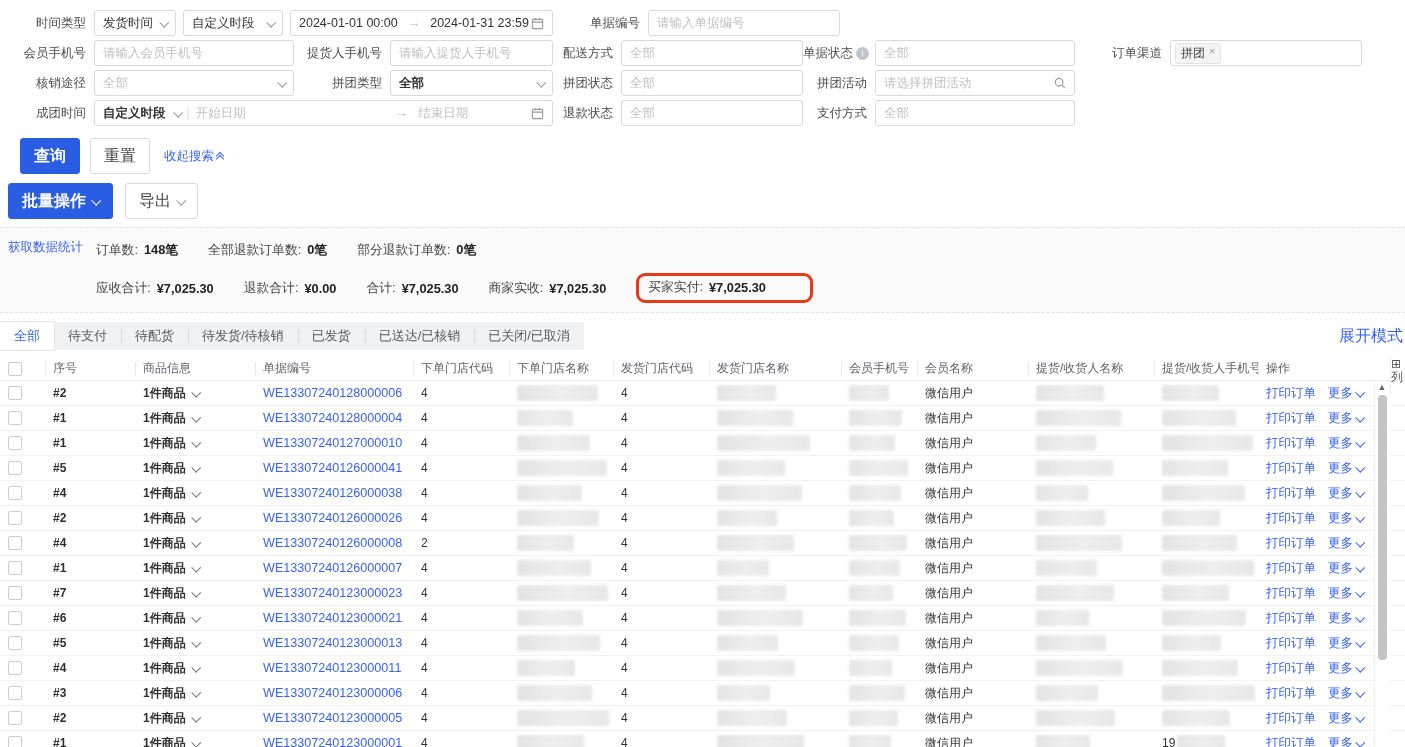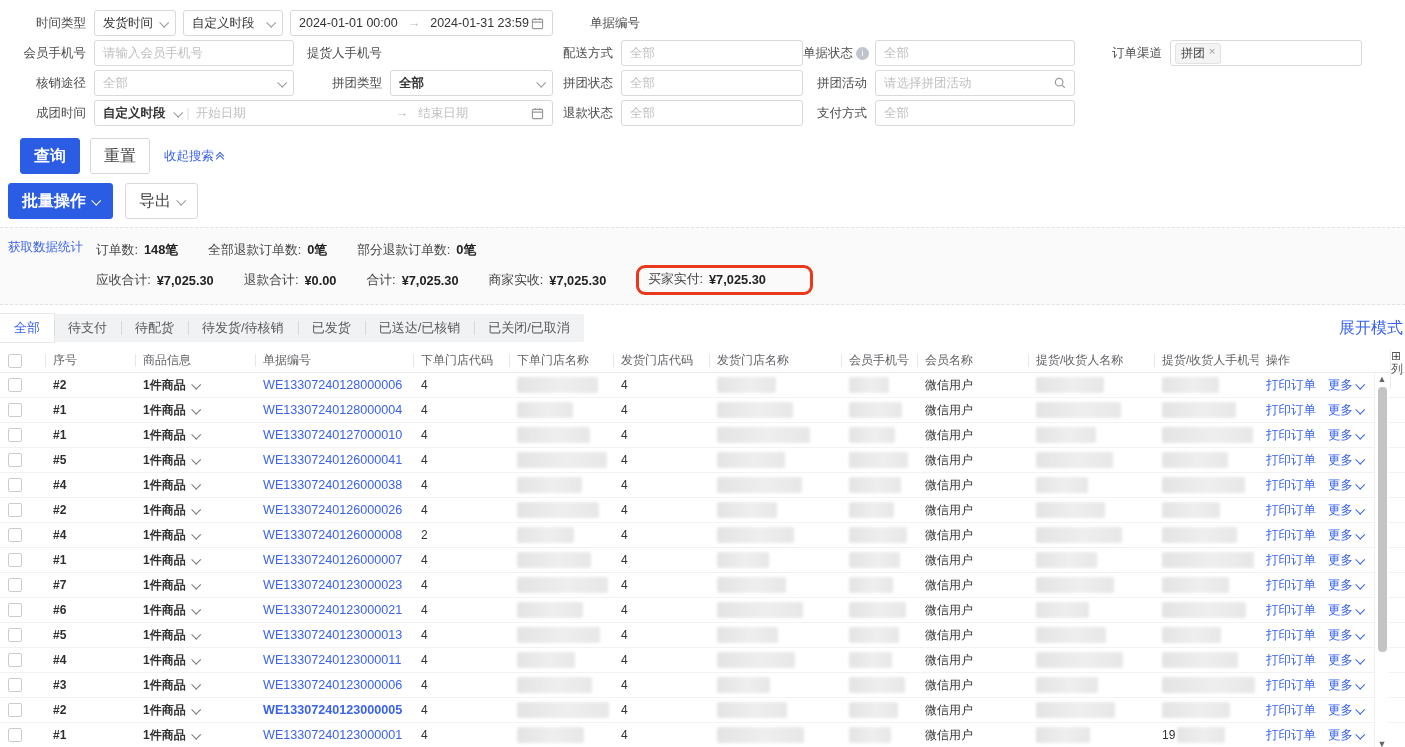--- a/index.html
+++ b/index.html
@@ -48,21 +48,21 @@
   .link{color:var(--link);cursor:pointer;text-decoration:none;font-size:12.5px;display:inline-flex;align-items:center;}
   .dbl-up{display:inline-flex;flex-direction:column;margin-left:3px;}
   .dbl-up i{width:6px;height:6px;border-left:1.3px solid var(--link);border-top:1.3px solid var(--link);
             transform:rotate(45deg);margin-bottom:-3px;}
   
   .stats{margin-top:8px;background:#fafafa;border-top:1px dashed #e2e2e2;border-bottom:1px dashed #e2e2e2;
          padding:9px 0 11px 8px;display:flex;}
   .stats-link{flex:none;width:88px;padding-top:2px;}
   .stats-lines{flex:1;}
   .sline{display:flex;align-items:center;height:26px;font-size:12.8px;}
-  .sline + .sline{margin-top:4px;}
+  .sline + .sline{margin-top:12px;}
   .sitem{display:inline-flex;align-items:center;margin-right:30px;color:#444;}
   .sitem b{font-weight:bold;color:#222;margin-left:6px;}
   .ring{border:3px solid var(--ring);border-radius:9px;padding:3px 14px 4px 9px;margin:-7px 0;}
   
   .tabs-row{display:flex;align-items:center;justify-content:space-between;margin-top:9px;padding-right:2px;}
   .tabs{display:inline-flex;background:#f1f2f4;border-radius:2px;align-items:stretch;}
   .tab{padding:5px 14px;font-size:13px;color:#595959;cursor:pointer;position:relative;white-space:nowrap;}
   .tab.active{background:#fff;color:var(--link);outline:1px solid #e6e6e6;}
   .tab:not(.active):not(:first-child)::before{content:"";position:absolute;left:0;top:7px;bottom:7px;width:1px;background:#d9d9d9;}
   
@@ -119,30 +119,36 @@
                 <rect x="1.5" y="2.5" width="11" height="10" rx="1"></rect>
                 <line x1="1.5" y1="5.5" x2="12.5" y2="5.5"></line>
                 <line x1="4.5" y1="1" x2="4.5" y2="3.5"></line>
                 <line x1="9.5" y1="1" x2="9.5" y2="3.5"></line>
               </svg>
           </span>
         </div>
       </div>
       <div class="fgroup" style="width:262px;margin-left:25px">
         <span class="flabel" style="width:70px">单据编号</span>
+        <div class="ctrl" style="flex:1">
+          <span class="ph">请输入单据编号</span>
+        </div>
       </div>
     </div>
 
     <div class="frow">
       <div class="fgroup" style="width:545px">
         <span class="flabel" style="width:86px">会员手机号</span>
         <div class="ctrl" style="width:200px">
           <span class="ph">请输入会员手机号</span>
         </div>
         <span class="flabel" style="width:96px">提货人手机号</span>
+        <div class="ctrl" style="flex:1">
+          <span class="ph">请输入提货人手机号</span>
+        </div>
       </div>
       <div class="fgroup" style="width:250px">
         <span class="flabel" style="width:68px">配送方式</span>
         <div class="ctrl" style="flex:1">
           <span class="ph">全部</span>
         </div>
       </div>
       <div class="fgroup" style="width:272px">
         <span class="flabel" style="width:72px;display:inline-flex;align-items:center;justify-content:flex-end;padding-right:6px">
             <span>单据状态</span>
@@ -908,21 +914,21 @@
           </div>
           <div class="td" style="width: 90px;">
             <span class="seq">#2</span>
           </div>
           <div class="td" style="width: 120px;">
             <span class="itemcell">
               <span>1件商品</span>
               <span class="caret"></span>
             </span>
           </div>
-          <div class="td" style="width: 158px; font-weight: bold;">
+          <div class="td" style="width: 158px;">
             <span class="orderno">WE13307240123000005</span>
           </div>
           <div class="td" style="width: 96px;">4</div>
           <div class="td" style="width: 104px;">
             <span class="blob" style="width: 92px;"></span>
           </div>
           <div class="td" style="width: 96px;">4</div>
           <div class="td" style="width: 132px;">
             <span class="blob" style="width: 70px;"></span>
           </div>

